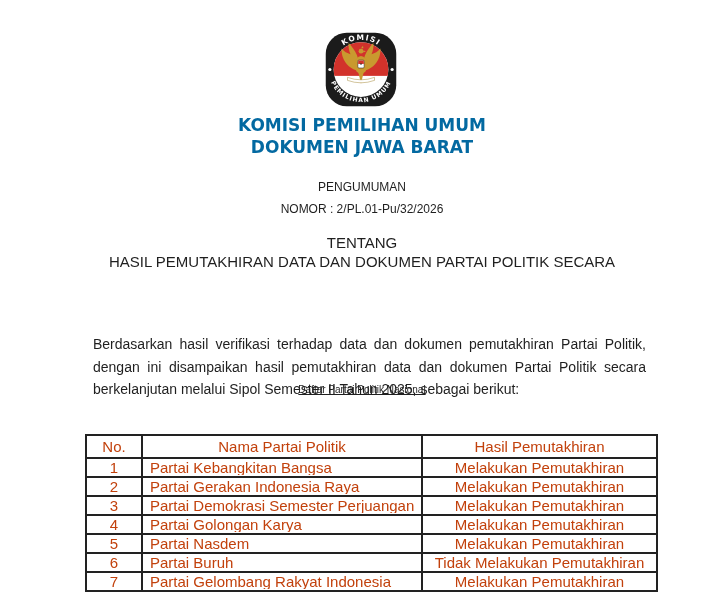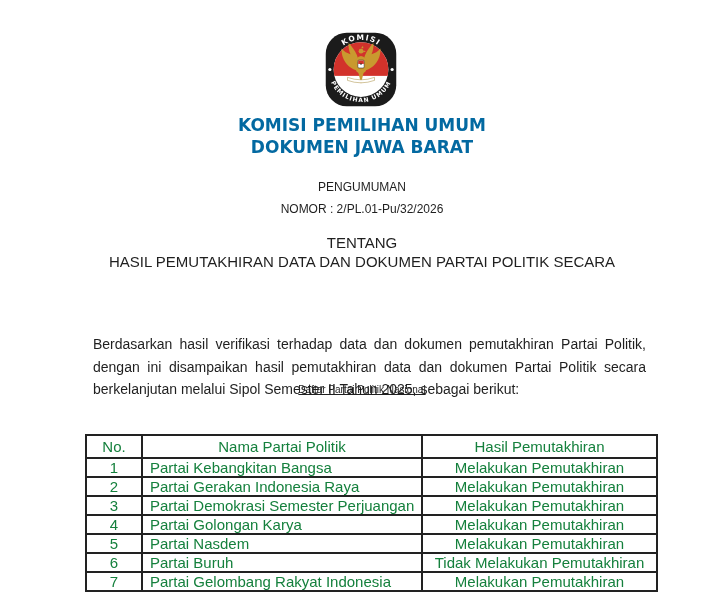--- a/index.html
+++ b/index.html
@@ -23,31 +23,31 @@
   }
   .para{
     position:absolute;top:325px;left:85px;width:553px;margin:8px;
     font-size:14px;line-height:22.5px;text-align:justify;
   }
   .table-caption{
     position:absolute;top:384px;left:0;width:100%;text-align:center;font-size:10px;text-decoration:underline;
   }
   table.party-table{
     position:absolute;top:434px;left:85px;width:553px;
-    border-collapse:collapse;table-layout:fixed;font-size:15px;color:#15803d;
+    border-collapse:collapse;table-layout:fixed;font-size:15px;color:#c2410c;
   }
   .party-table th,.party-table td{
     border:2px solid #222222;padding:0 2px;text-align:center;overflow:hidden;white-space:nowrap;
   }
   .party-table th{height:21px;font-weight:400;}
   .party-table td{height:16px;}
   .col-no{width:50px;}
   .col-name{width:274px;}
   .col-result{width:229px;}
-  .cell-name{text-align:left !important;padding-left:7px !important;}
+  .cell-name{text-align:left !important;padding-left:7px !important;border-radius:7px;}
 </style>
 </head>
 <body>
 
 <div class="page">
 
   <svg class="logo" viewBox="0 0 96 100" aria-hidden="true">
     <defs>
       <clipPath id="logoCircle">
           <circle cx="48" cy="50" r="36.5"></circle>

